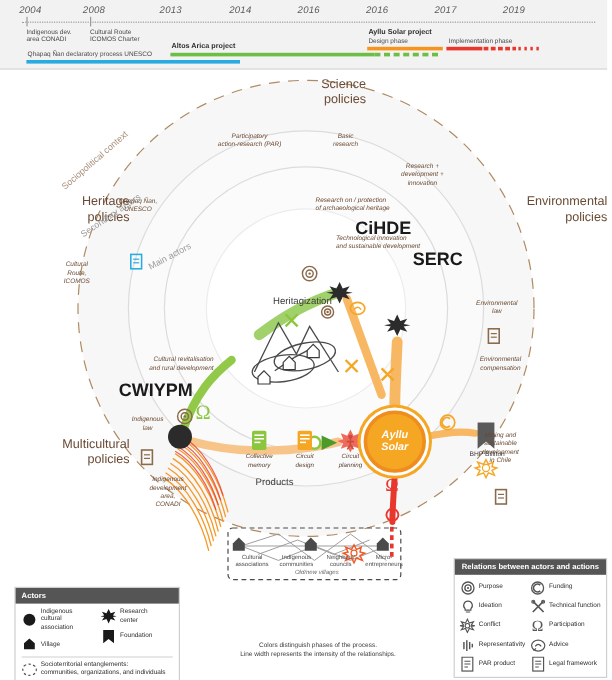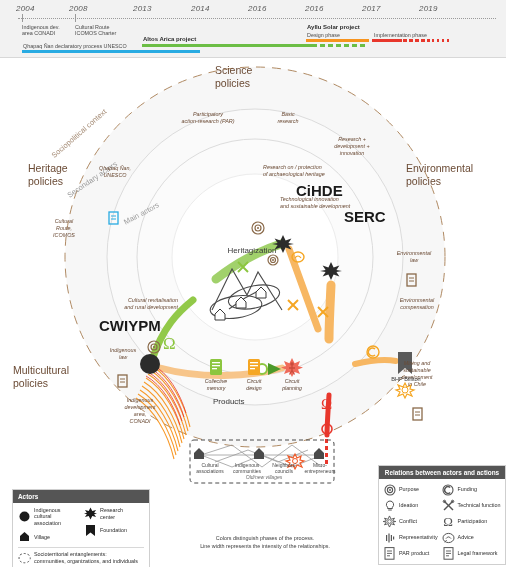--- a/index.html
+++ b/index.html
@@ -19,21 +19,21 @@
   .tl-bold{position:absolute;font-size:6px;font-weight:bold;color:#2d2d2d;}
   .tl-bar{position:absolute;height:3px;border-radius:0;}
   .tl-dots{position:absolute;height:3px;}
   .tl-dots i{position:absolute;top:0;width:5px;height:3px;display:block;}
 
   
   #diagram{position:absolute;left:0;top:57px;width:510px;height:460px;}
   #diagram svg{position:absolute;left:0;top:0;}
 
   
-  .poly{position:absolute;font-size:10.5px;color:#6a4a34;line-height:1.25;text-align:left;}
+  .poly{position:absolute;font-size:10.5px;color:#6a4a34;line-height:1.25;text-align:right;}
 
   
   .ringlbl{position:absolute;font-size:7.5px;color:#9b9b9b;}
 
   
   .note{position:absolute;font-size:5.4px;font-style:italic;color:#6a4a34;
         line-height:1.3;text-align:center;}
 
   
   .bubble{position:absolute;border-radius:50%;display:flex;align-items:center;
@@ -397,20 +397,23 @@
   <div class="actorname" style="left:344px;top:151px">SERC</div>
 
   <div class="note" style="left:86px;top:240px;width:92px;text-align:right">
     <span>Cultural revitalisation</span><br>
     <span>and rural development</span>
   </div>
   <div class="actorname" style="left:99px;top:260px">CWIYPM</div>
 
   <div class="bhp" style="left:381px;top:319px;width:50px">BHP Billiton</div>
 
+  <div class="bubble b-orange" style="left:303px;top:285px;width:46px;height:46px">
+    <span><span>Ayllu</span><br><span>Solar</span></span>
+  </div>
 
   <div class="heritlbl" style="left:207px;top:189px;width:90px;text-align:center">Heritagization</div>
 
   <div class="prod" style="left:196px;top:320px">
     <div class="cap">
       <span>Collective</span><br>
       <span>memory</span>
     </div>
   </div>
   <div class="prod" style="left:234px;top:320px">

